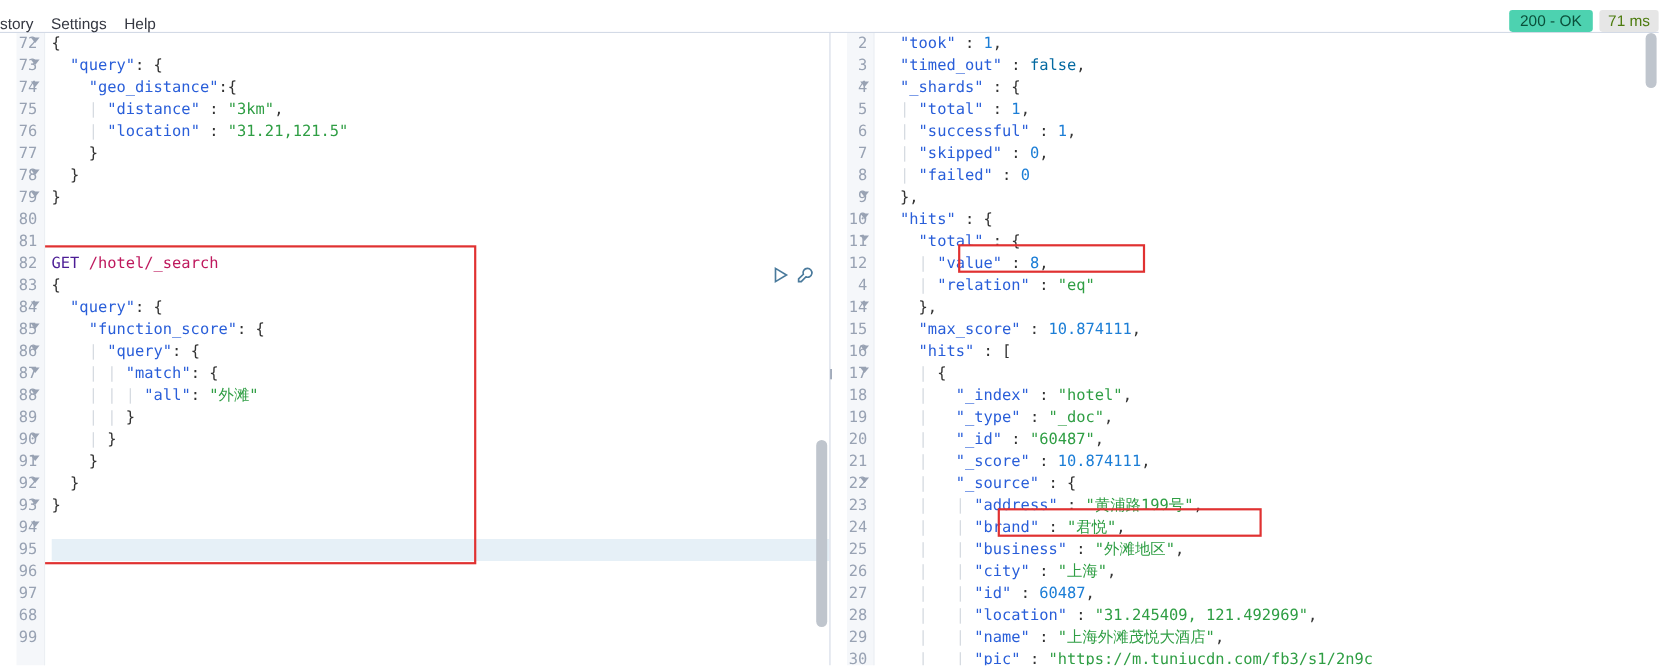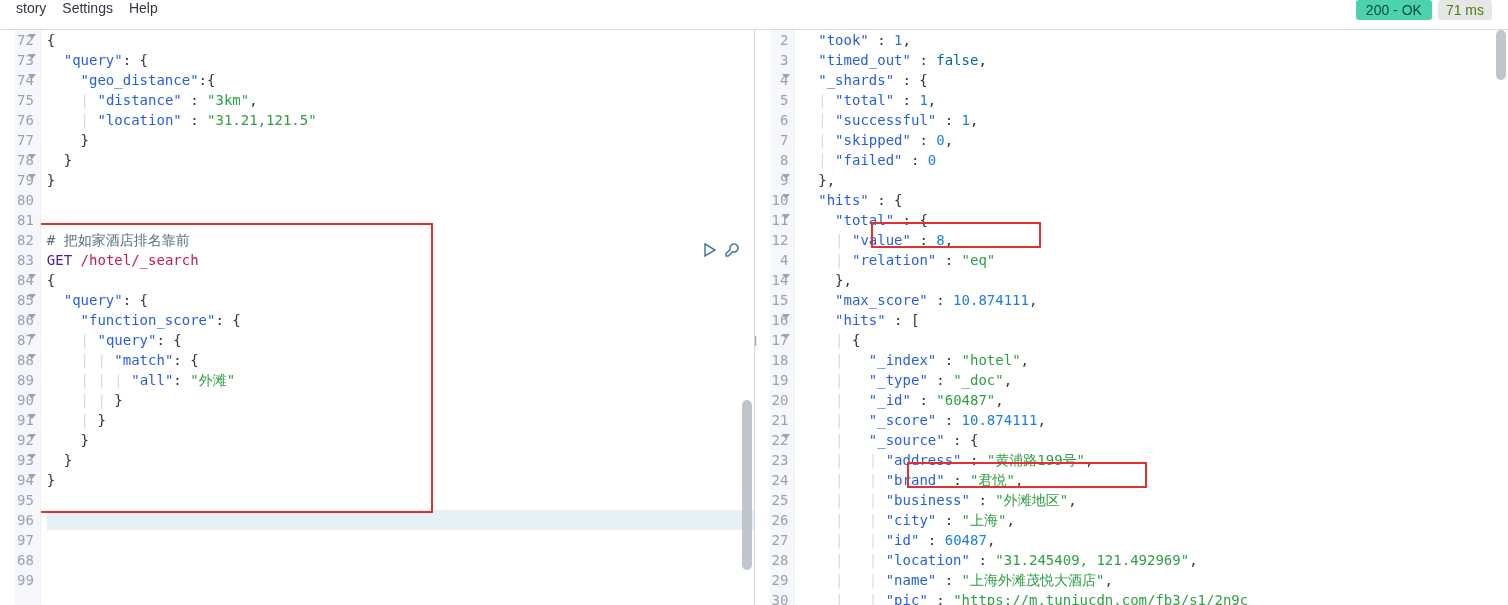--- a/index.html
+++ b/index.html
@@ -1,17 +1,17 @@
 <!DOCTYPE html>
 <html><head>
 <meta charset="utf-8">
 <style>
 * { margin:0; padding:0; box-sizing:border-box; }
 body { font-family: -apple-system, BlinkMacSystemFont, "Segoe UI", sans-serif; font-size:14px; background:#fff; color:#333; overflow:hidden; width:1508px; height:605px; }
-.header { display:flex; align-items:flex-start; height:30px; border-bottom:1px solid #d3dae6; padding:0 16px; }
+.header { display:flex; align-items:flex-end; height:30px; border-bottom:1px solid #d3dae6; padding:0 0; }
 .menu { display:flex; gap:16px; color:#343741; }
 .menu span { cursor:pointer; }
 .spacer { flex:1; }
 .status-badge { background:#4dd2b0; color:#0a4f3a; padding:2px 10px; border-radius:3px; font-weight:500; margin-right:6px;margin-left:40px;}
 .time-badge { background:#e6e6e6; color:#4d7c0f; padding:2px 8px; border-radius:3px; }
 .body { display:flex; height:575px; }
 .pane { position:relative; width:50%; display:flex; font-family: Menlo, Consolas, "DejaVu Sans Mono", monospace; font-size:14px; line-height:20px;padding-left:15px; }
 .gutter { background:#f5f7fa; color:#98a2b3; text-align:right; padding:0 6px 0 2px; user-select:none; border-right:1px solid #eceff3; }
 .gutter .ln { height:20px; position:relative; }
 .fold { position:absolute; right:-2px; top:4px; width:0; height:0; border-left:4px solid transparent; border-right:4px solid transparent; border-top:5px solid #98a2b3; }
@@ -86,21 +86,20 @@
       <div class="line"><span class="pun">{</span></div>
       <div class="line">  <span class="key">"query"</span><span class="pun">: {</span></div>
       <div class="line">    <span class="key">"geo_distance"</span><span class="pun">:{</span></div>
       <div class="line">    <span class="guide">|</span> <span class="key">"distance"</span> <span class="pun">:</span> <span class="str">"3km"</span><span class="pun">,</span></div>
       <div class="line">    <span class="guide">|</span> <span class="key">"location"</span> <span class="pun">:</span> <span class="str">"31.21,121.5"</span></div>
       <div class="line">    <span class="pun">}</span></div>
       <div class="line">  <span class="pun">}</span></div>
       <div class="line"><span class="pun">}</span></div>
       <div class="line"></div>
       <div class="line"></div>
-      <div class="line"><span class="cmt"># 把如家酒店排名靠前</span></div>
       <div class="line"><span class="kw">GET</span> <span class="url">/hotel/_search</span></div>
       <div class="line"><span class="pun">{</span></div>
       <div class="line">  <span class="key">"query"</span><span class="pun">: {</span></div>
       <div class="line">    <span class="key">"function_score"</span><span class="pun">: {</span></div>
       <div class="line">    <span class="guide">|</span> <span class="key">"query"</span><span class="pun">: {</span></div>
       <div class="line">    <span class="guide">|</span> <span class="guide">|</span> <span class="key">"match"</span><span class="pun">: {</span></div>
       <div class="line">    <span class="guide">|</span> <span class="guide">|</span> <span class="guide">|</span> <span class="key">"all"</span><span class="pun">:</span> <span class="str">"外滩"</span></div>
       <div class="line">    <span class="guide">|</span> <span class="guide">|</span> <span class="pun">}</span></div>
       <div class="line">    <span class="guide">|</span> <span class="pun">}</span></div>
       <div class="line">    <span class="pun">}</span></div>

